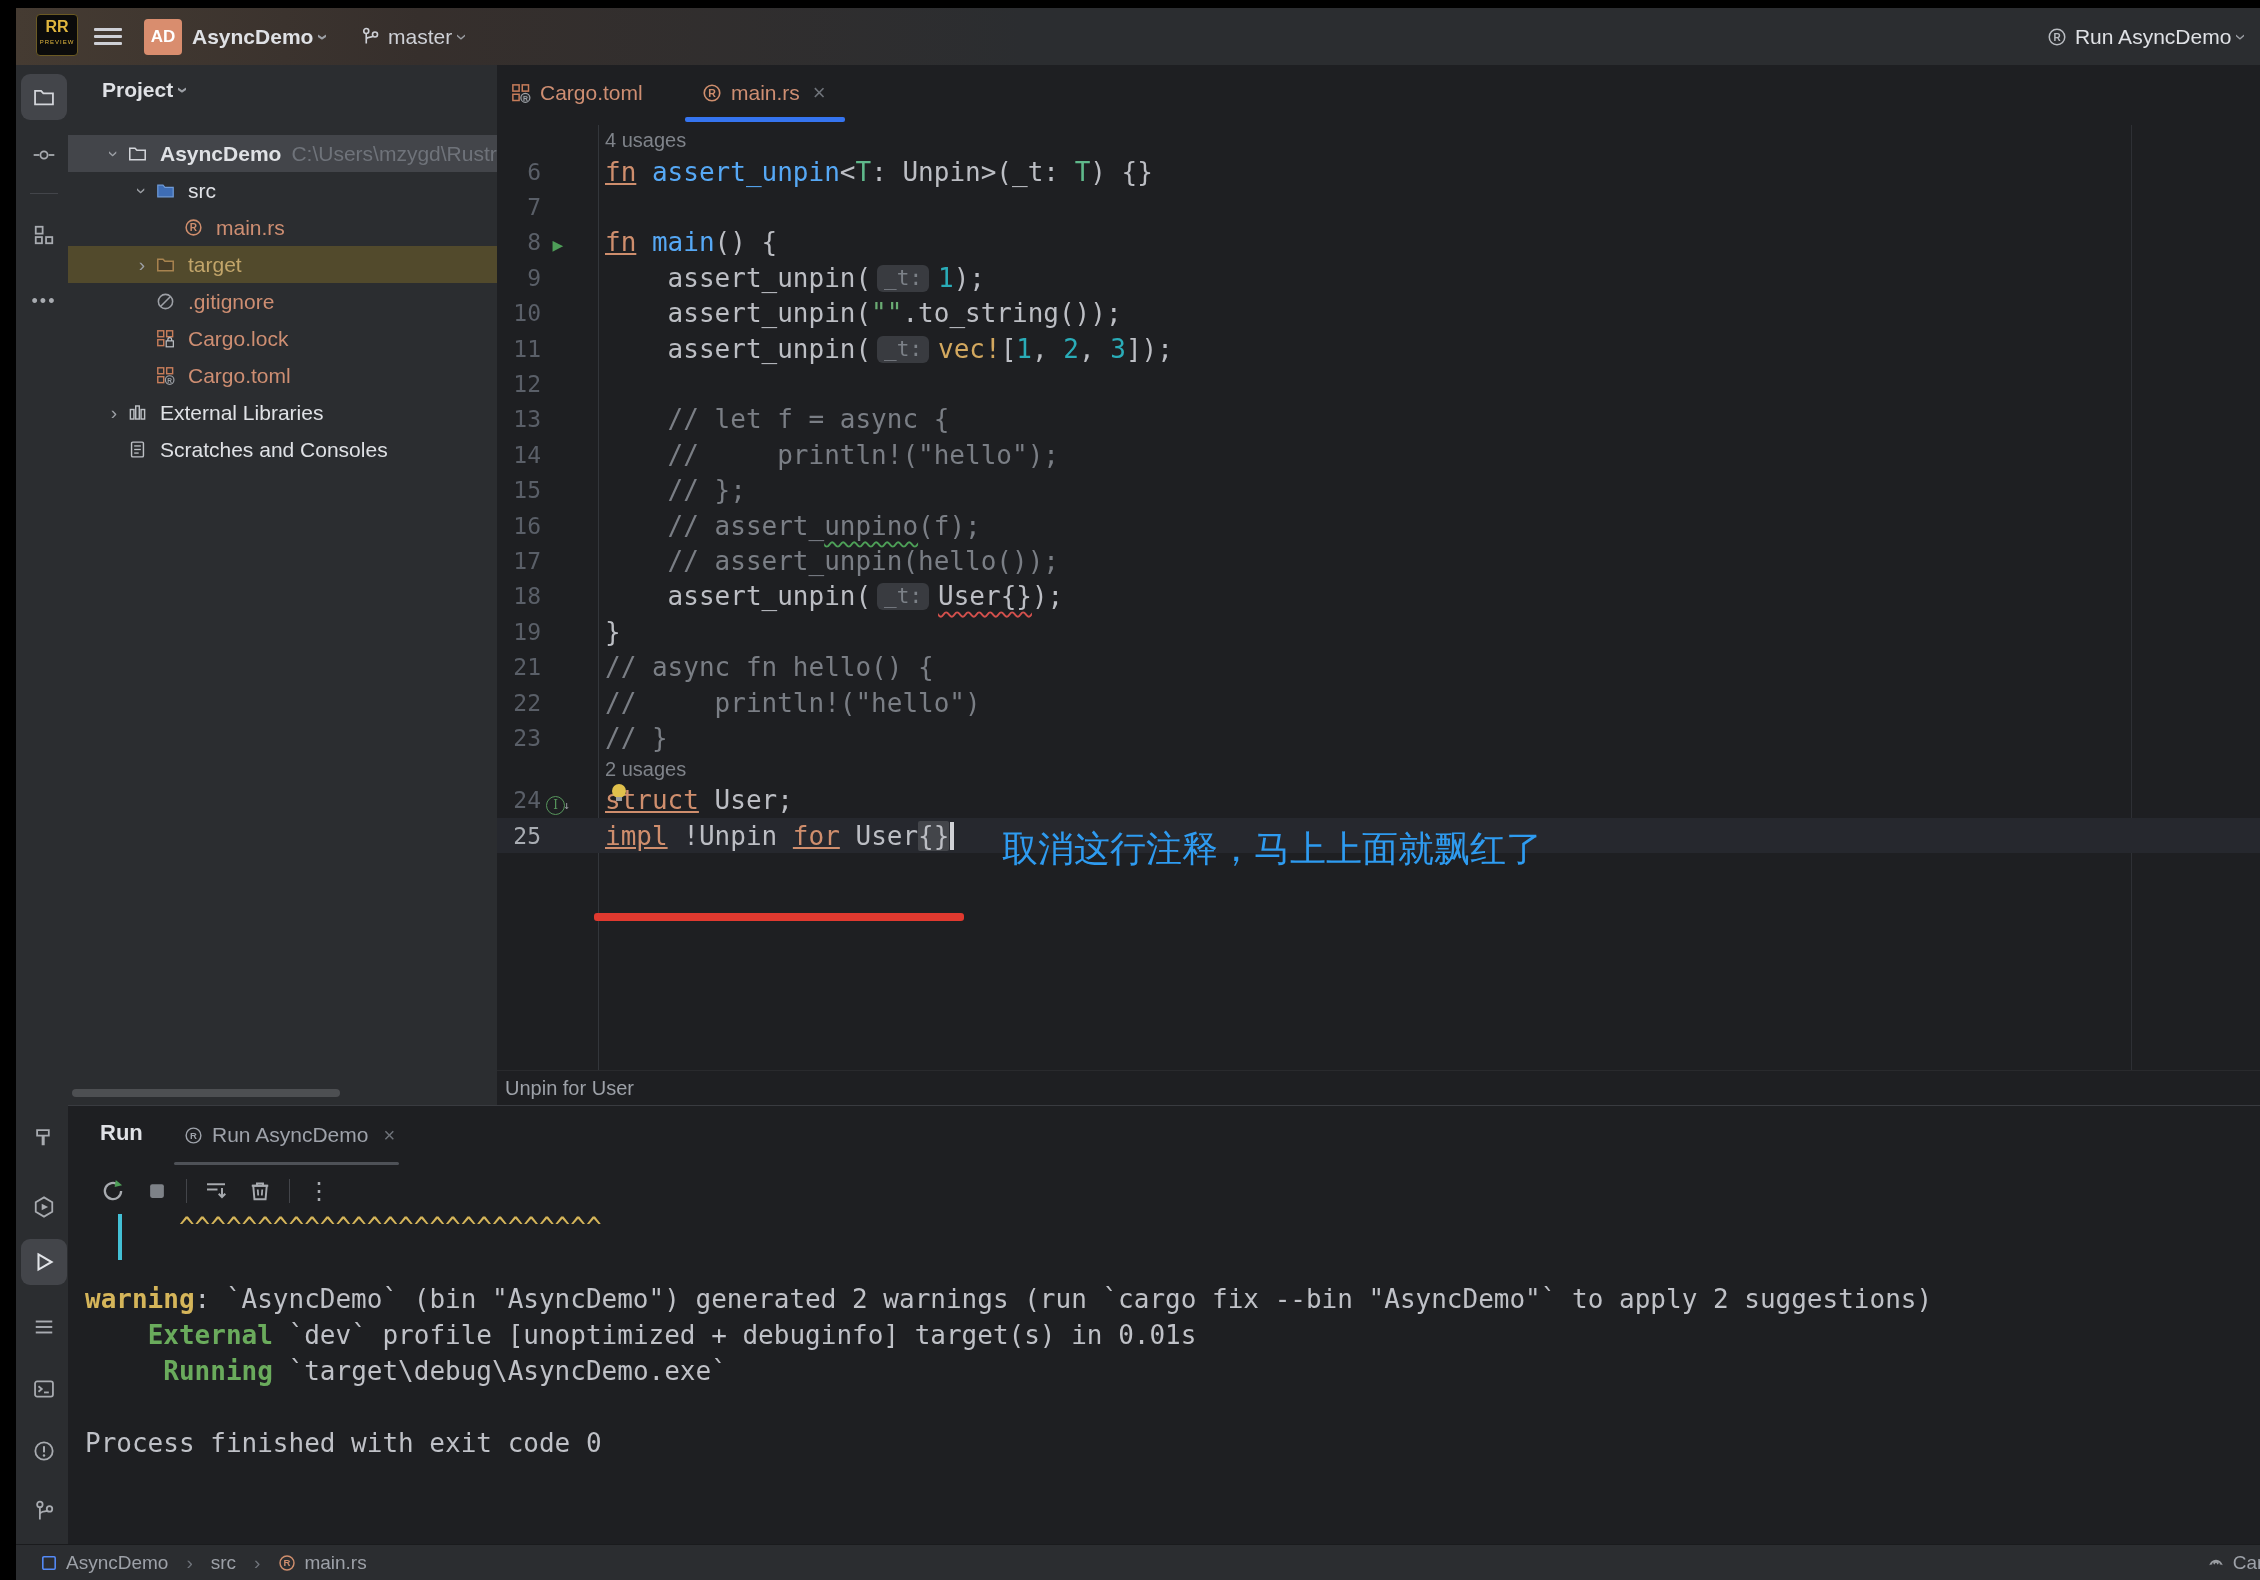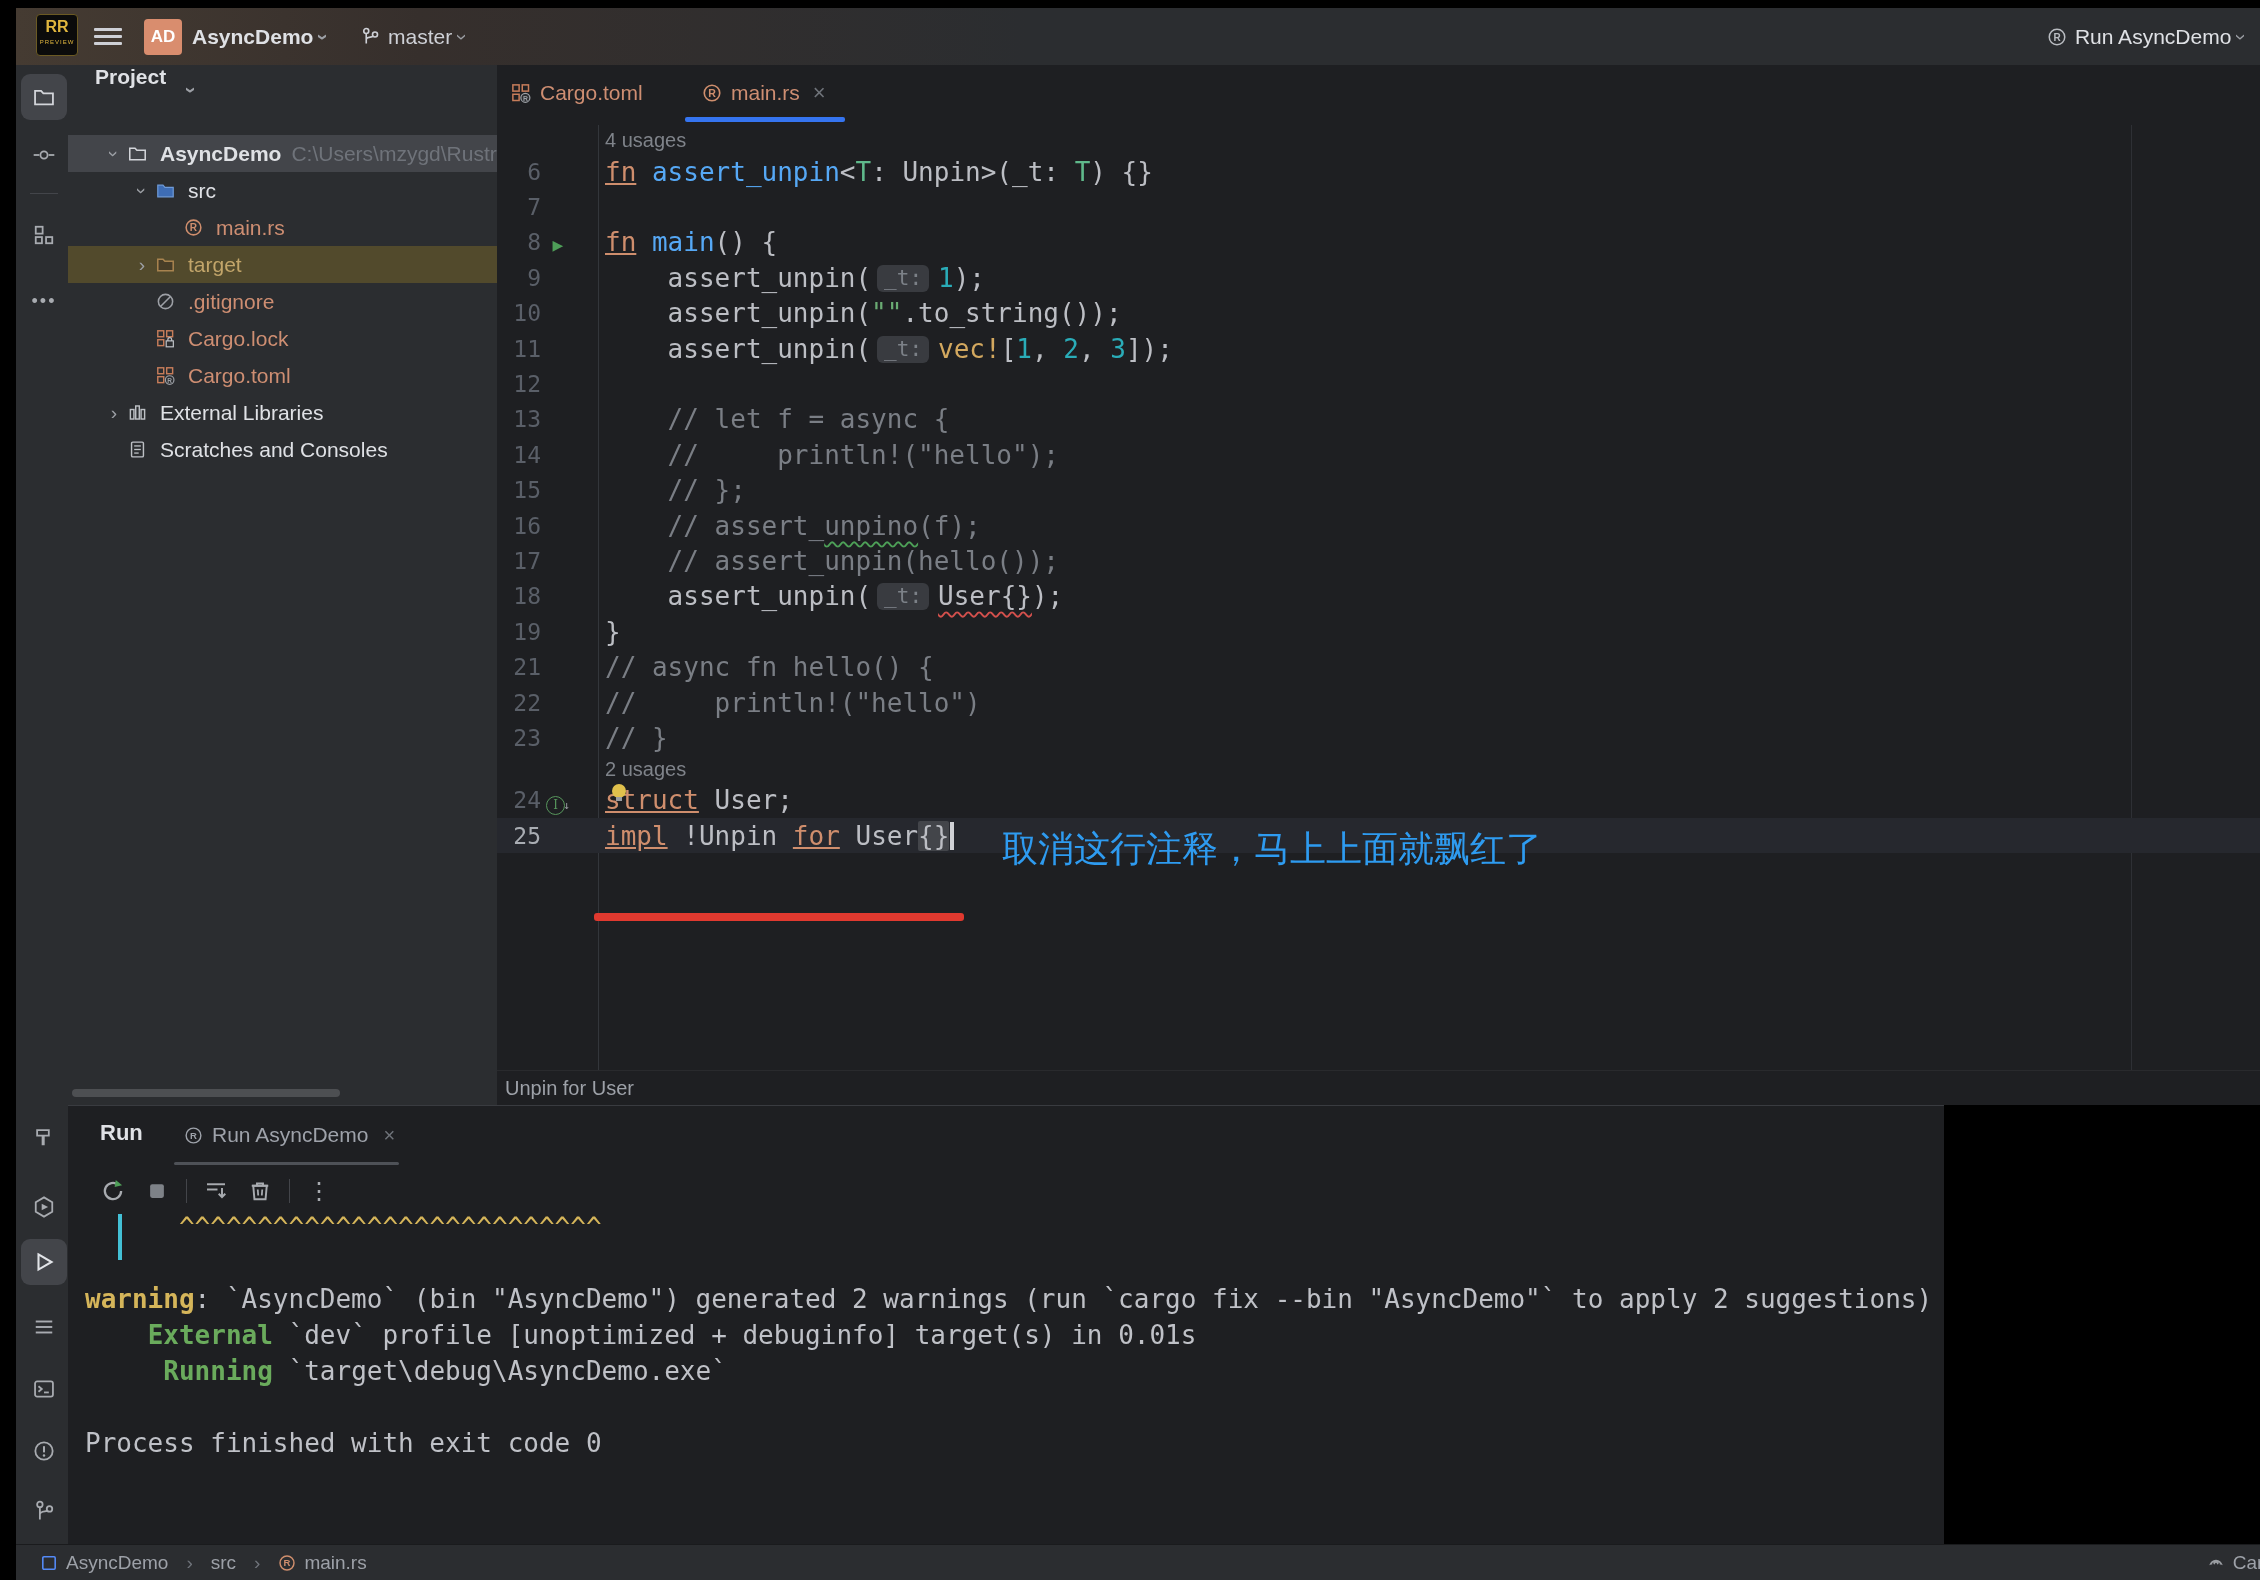--- a/index.html
+++ b/index.html
@@ -34,21 +34,21 @@
   .sbtn{position:absolute;left:5px;width:46px;height:46px;border-radius:9px;
     display:flex;align-items:center;justify-content:center;cursor:pointer;}
   .sbtn.active{background:#43454a;}
   .sicon{position:absolute;left:5px;width:46px;height:40px;display:flex;align-items:center;
     justify-content:center;color:#a8abb0;cursor:pointer;}
   .ssep{position:absolute;left:14px;width:28px;height:1px;background:#43454a;}
   .dots3{color:#a8abb0;font-size:18px;letter-spacing:2px;}
 
   
   .project{left:68px;top:65px;width:429px;height:1040px;background:#2b2d30;overflow:hidden;}
-  .proj-head{height:50px;display:flex;padding-left:27px;gap:8px;
+  .proj-head{height:50px;display:flex;align-items:center;padding-left:34px;gap:8px;
     font-size:21px;font-weight:bold;color:#dfe1e5;}
   .tree{margin-top:20px;}
   .trow{height:37px;display:flex;align-items:center;white-space:nowrap;font-size:21px;
     cursor:pointer;}
   .trow.sel{background:#43454a;}
   .trow.excl{background:#524a2c;}
   .tchev{width:28px;text-align:center;color:#9da0a6;font-size:19px;flex:0 0 28px;}
   .tchev.down{transform:rotate(90deg);}
   .ticon{width:26px;flex:0 0 26px;display:inline-flex;align-items:center;}
   .ticon svg{width:19px;height:19px;}
@@ -109,21 +109,21 @@
     color:var(--anno,#2e9bf0);font-family:"DejaVu Sans",sans-serif;white-space:nowrap;}
   .redbar{position:absolute;left:97px;top:788px;width:370px;height:8px;border-radius:3px;
     background:var(--err,#e0392f);}
 
   
   .crumbbar{left:497px;top:1070px;width:1763px;height:35px;background:#1e1f22;
     border-top:1px solid rgba(255,255,255,.05);display:flex;align-items:center;
     padding-left:8px;font-size:20px;color:#9da1a8;box-sizing:border-box;}
 
   
-  .runpanel{left:68px;top:1105px;width:1876px;height:439px;background:#1e1f22;
+  .runpanel{left:68px;top:1105px;width:2192px;height:439px;background:#1e1f22;
     border-top:1px solid #393b40;}
   .run-title{position:absolute;left:32px;top:14px;font-size:22px;font-weight:bold;color:#dfe1e5;}
   .runtab{position:absolute;left:106px;top:6px;height:46px;display:flex;align-items:center;
     gap:9px;padding:0 10px;font-size:21px;color:#9ea2aa;cursor:pointer;}
   .runtab svg{width:19px;height:19px;}
   .runtab .close{color:#6f737a;font-size:20px;margin-left:6px;}
   .runtab-underline{position:absolute;left:106px;top:56px;width:225px;height:3px;
     background:#4e5157;border-radius:2px;}
   .runtools{position:absolute;left:0;top:62px;width:100%;height:46px;display:flex;
     align-items:center;gap:14px;padding-left:30px;box-sizing:border-box;}

